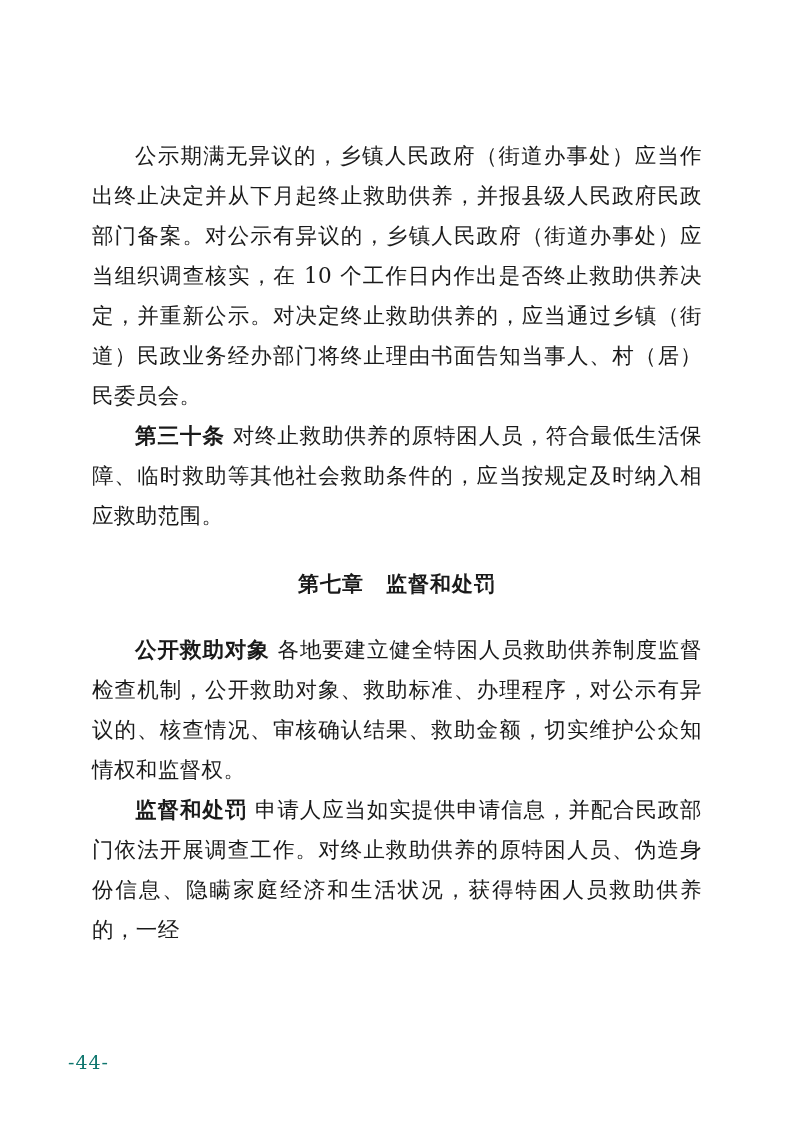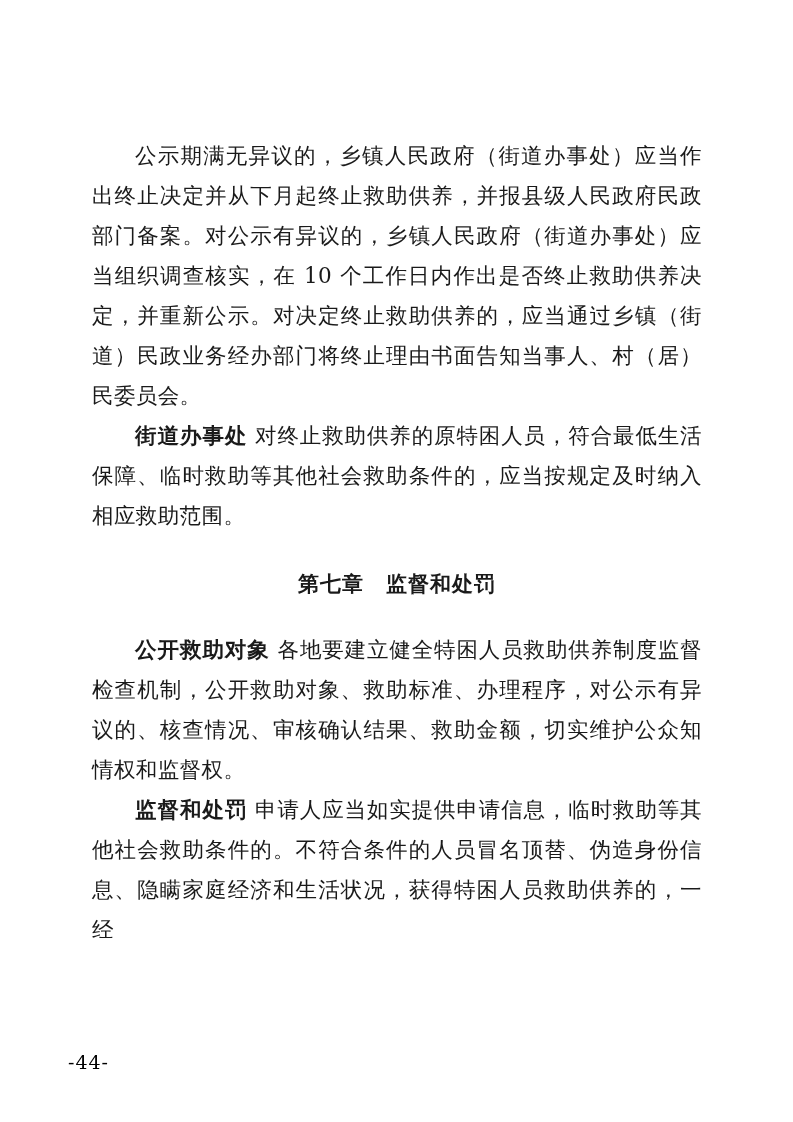--- a/index.html
+++ b/index.html
@@ -45,48 +45,48 @@
   .art-label {
     font-weight: bold;
     letter-spacing: 0.5px;
   }
   .page-number {
     position: absolute;
     left: 68px;
     top: 1033px;
     font-size: 19px;
     font-family: "DejaVu Serif", "Liberation Serif", serif;
-    color: #000000;
+    color: #0f766e;
     letter-spacing: 1px;
   }
 </style>
 </head>
 <body>
 
 <div class="page">
 
   <div class="content">
 
     <p class="para indent">公示期满无异议的，乡镇人民政府（街道办事处）应当作出终止决定并从下月起终止救助供养，并报县级人民政府民政部门备案。对公示有异议的，乡镇人民政府（街道办事处）应当组织调查核实，在 10 个工作日内作出是否终止救助供养决定，并重新公示。对决定终止救助供养的，应当通过乡镇（街道）民政业务经办部门将终止理由书面告知当事人、村（居）民委员会。</p>
 
     <p class="para indent">
-      <span class="art-label">街道办事处</span>
+      <span class="art-label">第三十条</span>
       <span>对终止救助供养的原特困人员，符合最低生活保障、临时救助等其他社会救助条件的，应当按规定及时纳入相应救助范围。</span>
     </p>
 
     <div class="chapter-heading">第七章　监督和处罚</div>
 
     <p class="para indent">
       <span class="art-label">公开救助对象</span>
       <span>各地要建立健全特困人员救助供养制度监督检查机制，公开救助对象、救助标准、办理程序，对公示有异议的、核查情况、审核确认结果、救助金额，切实维护公众知情权和监督权。</span>
     </p>
 
 
     <p class="para indent">
       <span class="art-label">监督和处罚</span>
-      <span>申请人应当如实提供申请信息，临时救助等其他社会救助条件的。不符合条件的人员冒名顶替、伪造身份信息、隐瞒家庭经济和生活状况，获得特困人员救助供养的，一经</span>
+      <span>申请人应当如实提供申请信息，并配合民政部门依法开展调查工作。对终止救助供养的原特困人员、伪造身份信息、隐瞒家庭经济和生活状况，获得特困人员救助供养的，一经</span>
     </p>
 
   </div>
 
   <div class="page-number">-44-</div>
 
 </div>
 
 </body></html>

